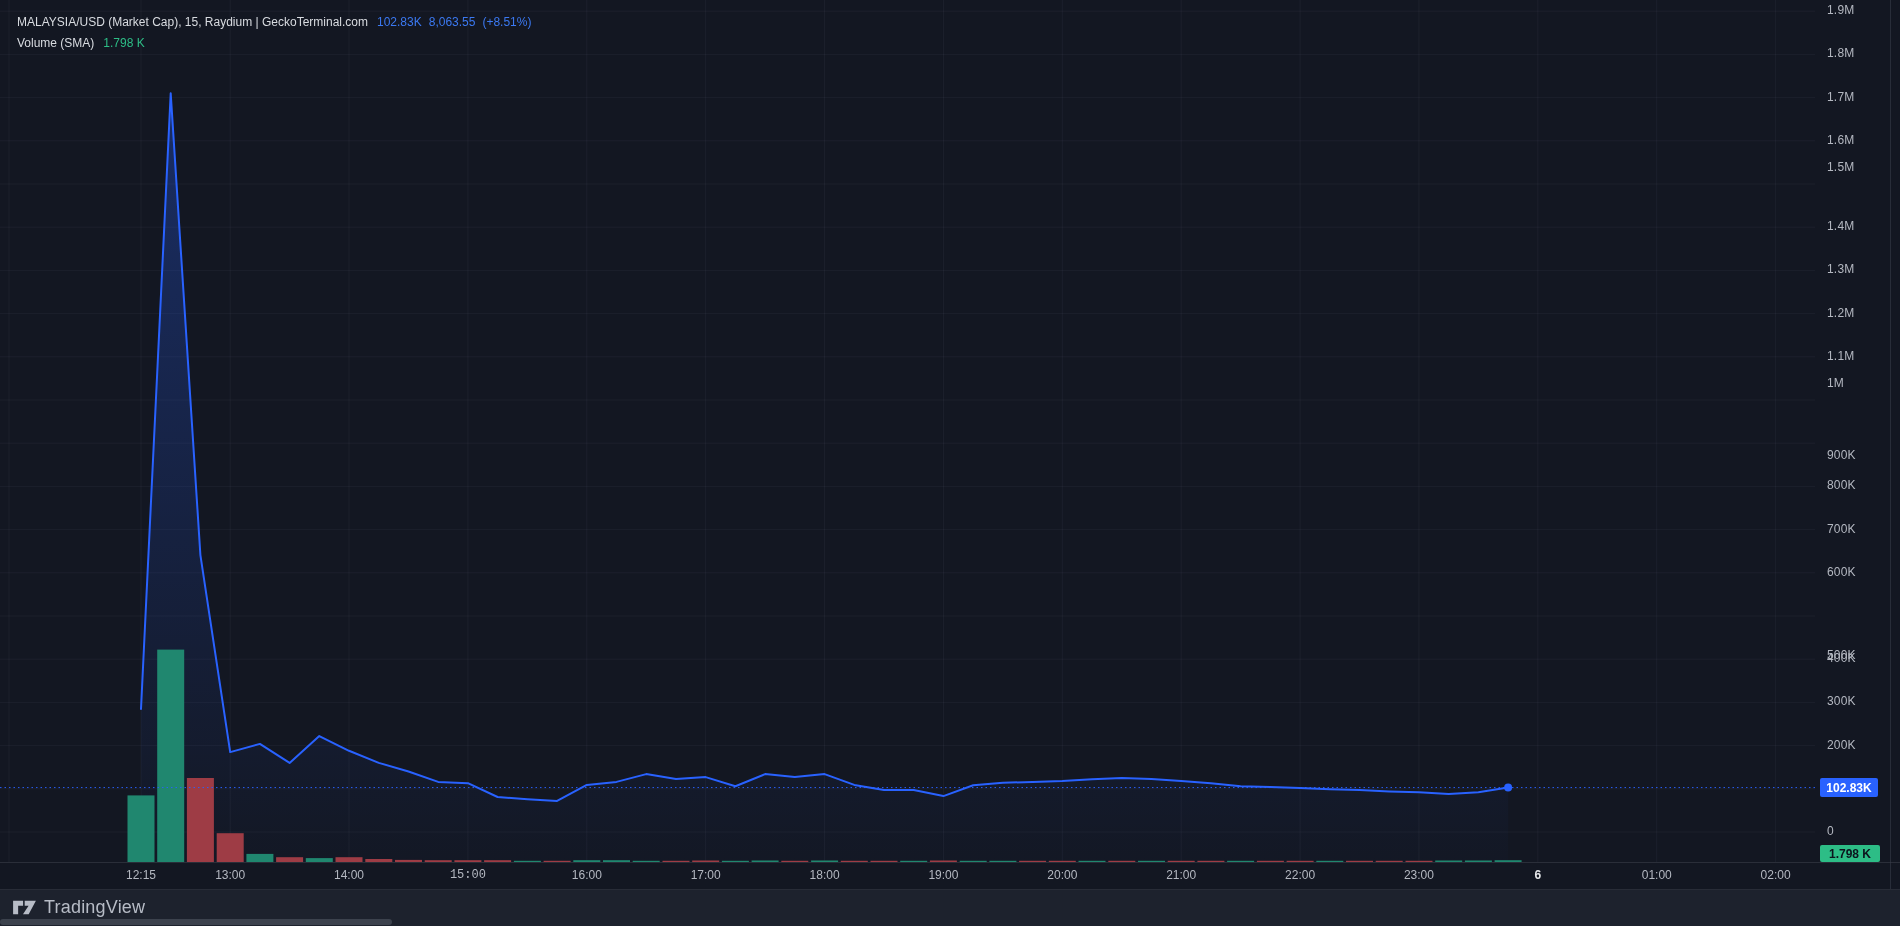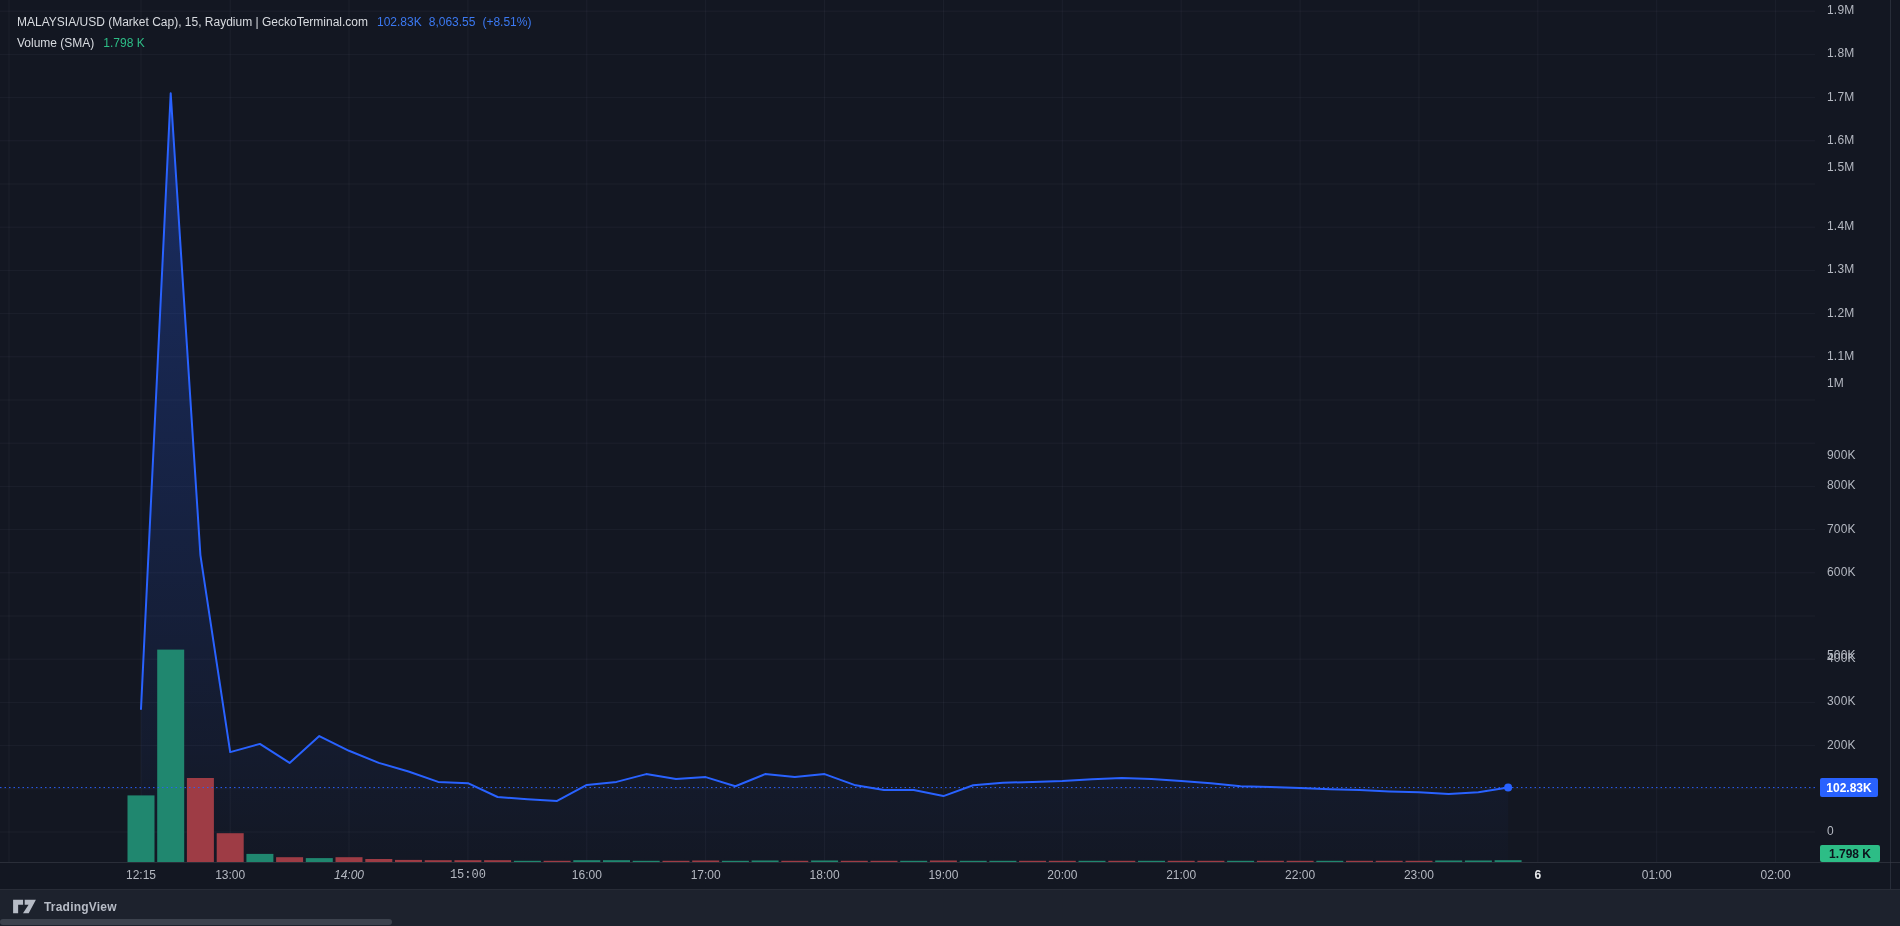--- a/index.html
+++ b/index.html
@@ -37,21 +37,21 @@
     border-radius:2px;color:#0c141d;font-size:12px;font-weight:bold;
     display:flex;align-items:center;justify-content:center;
   }
   
   .footer{
     position:absolute;left:0;top:889px;width:1900px;height:37px;
     background:#1d222d;border-top:1px solid rgba(42,46,57,.9);
     box-sizing:border-box;z-index:5;
   }
   .tv-link{position:absolute;left:12px;top:7px;display:flex;align-items:center;gap:7px;cursor:pointer;text-decoration:none;}
-  .tv-wordmark{color:#b7bcc6;font-size:12px;font-weight:bold;letter-spacing:.2px;}
+  .tv-wordmark{color:#b7bcc6;font-size:18px;font-weight:normal;letter-spacing:.2px;}
   .scrollbar-thumb{position:absolute;left:0;bottom:1px;width:392px;height:6px;background:#3c424d;border-radius:3px;z-index:6;}
 </style>
 </head>
 <body>
 
 <div class="app">
 
   <svg id="chart-svg" width="1900" height="889">
       <defs>
         <linearGradient id="areaGrad" gradientUnits="userSpaceOnUse" x1="0" y1="93.27999999999986" x2="0" y2="862">
@@ -180,21 +180,21 @@
       <div class="price-axis-label" style="top: 564.8px;">600K</div>
       <div class="price-axis-label" style="top: 608px; margin-top: 40px;">500K</div>
       <div class="price-axis-label" style="top: 651.2px;">400K</div>
       <div class="price-axis-label" style="top: 694.4px;">300K</div>
       <div class="price-axis-label" style="top: 737.6px;">200K</div>
       <div class="price-axis-label" style="top: 824px;">0</div>
     </div>
   <div class="time-axis" id="time-axis">
       <div class="time-axis-label" style="left: 141px;">12:15</div>
       <div class="time-axis-label" style="left: 230.16px;">13:00</div>
-      <div class="time-axis-label" style="left: 349.04px; font-style: italic;">14:00</div>
+      <div class="time-axis-label" style="left: 349.04px;">14:00</div>
       <div class="time-axis-label" style="left: 467.92px; font-family: Liberation Mono, monospace;">15:00</div>
       <div class="time-axis-label" style="left: 586.8px;">16:00</div>
       <div class="time-axis-label" style="left: 705.68px;">17:00</div>
       <div class="time-axis-label" style="left: 824.56px;">18:00</div>
       <div class="time-axis-label" style="left: 943.44px;">19:00</div>
       <div class="time-axis-label" style="left: 1062.32px;">20:00</div>
       <div class="time-axis-label" style="left: 1181.2px;">21:00</div>
       <div class="time-axis-label" style="left: 1300.08px;">22:00</div>
       <div class="time-axis-label" style="left: 1418.96px;">23:00</div>
       <div class="time-axis-label bold" style="left: 1537.84px;">6</div>

